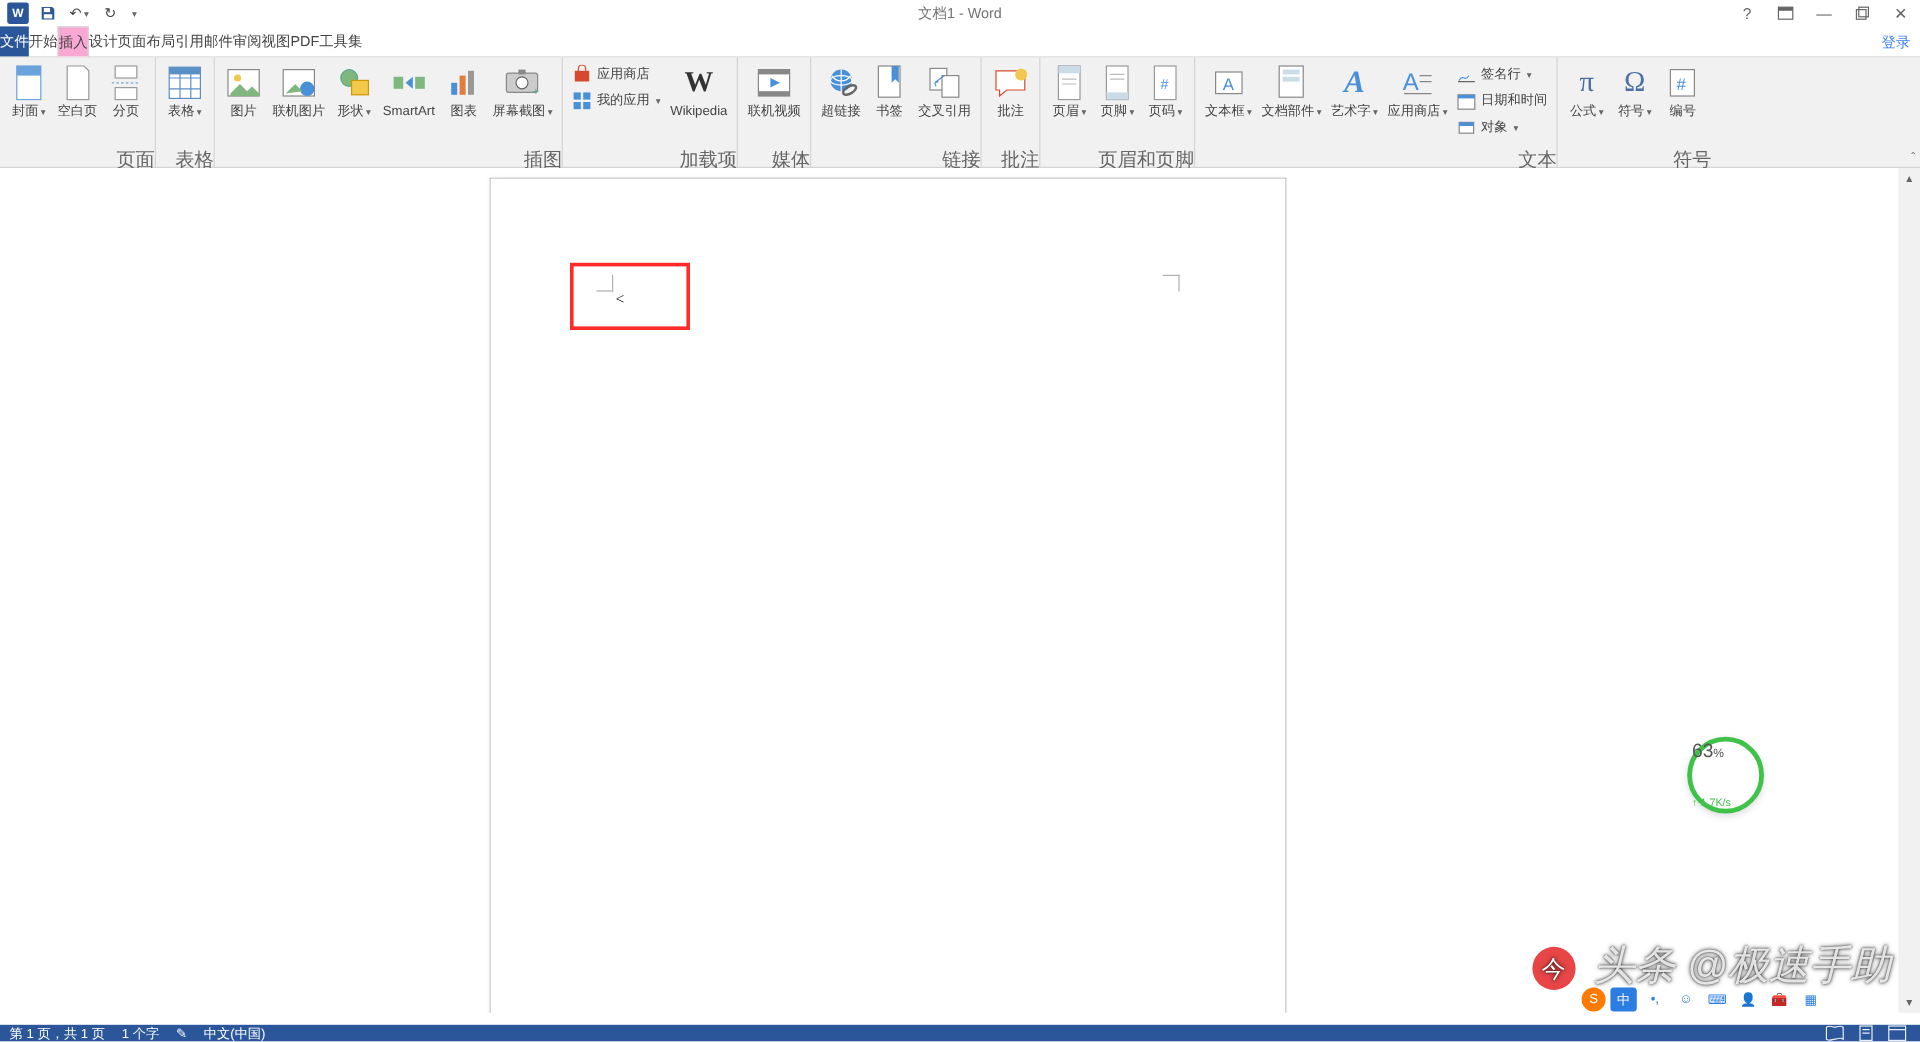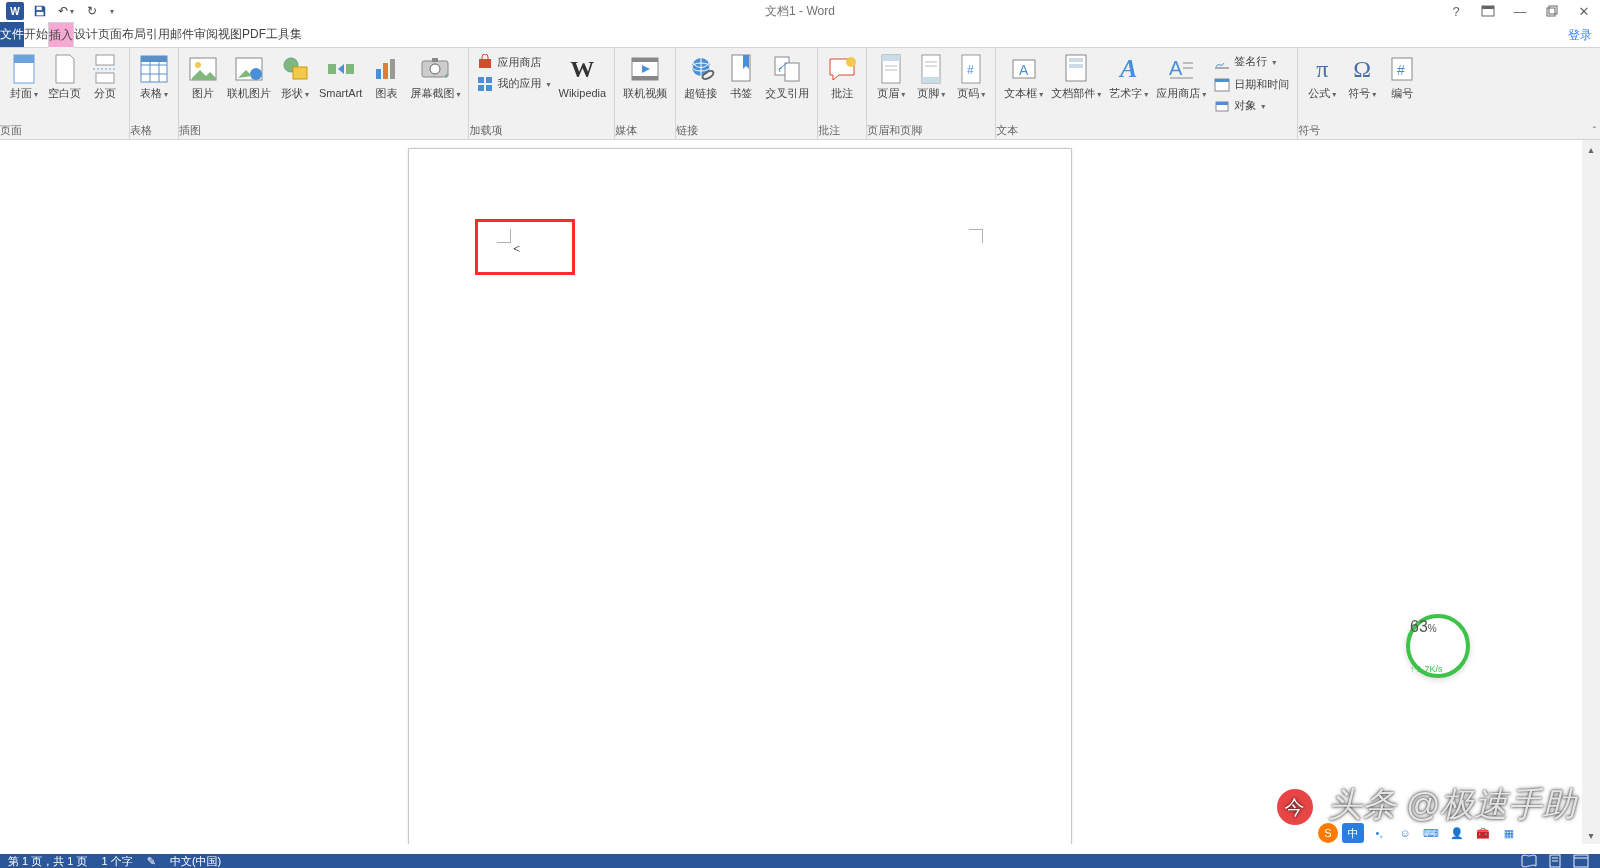--- a/index.html
+++ b/index.html
@@ -18,21 +18,21 @@
 .tabs-row { height:26px; background:#fff; display:flex; align-items:stretch; border-bottom:1px solid #d4d4d4; position:relative; }
 .tab { padding:0 0; display:flex; align-items:center; font-size:12px; color:#444; cursor:pointer; }
 .tab.file { background:#2b579a; color:#fff; }
 .tab.active { background:#f9a8d4; border:1px solid #d4d4d4; border-bottom:1px solid #f1f1f1; margin-bottom:-1px; }
 .login { position:absolute; right:8px; top:0; height:26px; display:flex; align-items:center; font-size:12px; color:#3b82f6; cursor:pointer;margin-left:48px; }
 
 
 .ribbon { height:92px; background:#f1f1f1; border-bottom:1px solid #d4d4d4; display:flex; position:relative; }
 .group { display:flex; flex-direction:column; border-right:1px solid #d4d4d4; }
 .group-controls { flex:1; display:flex; align-items:flex-start; padding:3px 4px 0 4px; }
-.group-label { height:16px; text-align:left; font-size:11px; color:#666; }
+.group-label { height:16px; text-align:right; font-size:16px; color:#666; }
 .rbtn { display:flex; flex-direction:column; align-items:center; justify-content:flex-start; padding:2px 4px; cursor:pointer; min-width:36px; }
 .rbtn .ic { width:32px; height:32px; display:flex; align-items:center; justify-content:center; margin-bottom:2px; }
 .rbtn .lbl { font-size:11px; color:#444; text-align:center; line-height:13px; white-space:nowrap; }
 .rbtn.small { flex-direction:row; min-width:auto; padding:1px 4px; height:22px; align-items:center; }
 .rbtn.small .ic { width:16px; height:16px; margin:0 4px 0 0; }
 .rbtn.small .lbl { white-space:nowrap; }
 .stack { display:flex; flex-direction:column; justify-content:flex-start; }
 .dd { font-size:8px; color:#666; margin-left:2px; }
 .collapse-caret { position:absolute; right:4px; bottom:2px; font-size:10px; color:#666; cursor:pointer; }
 

